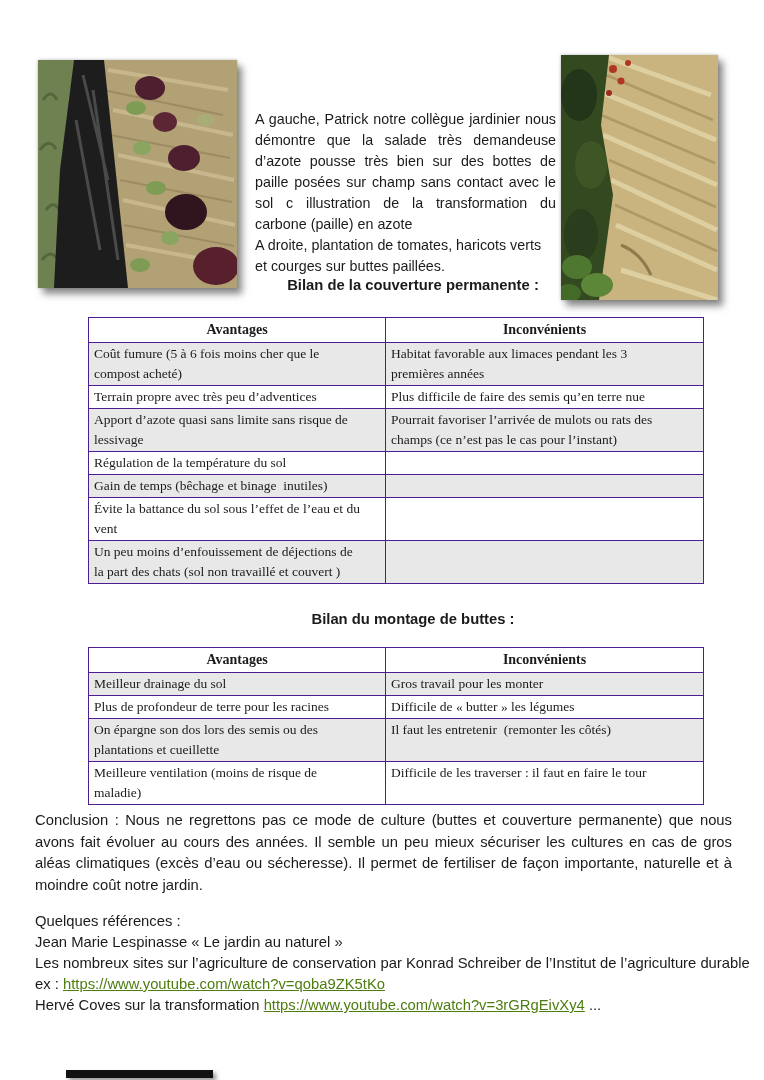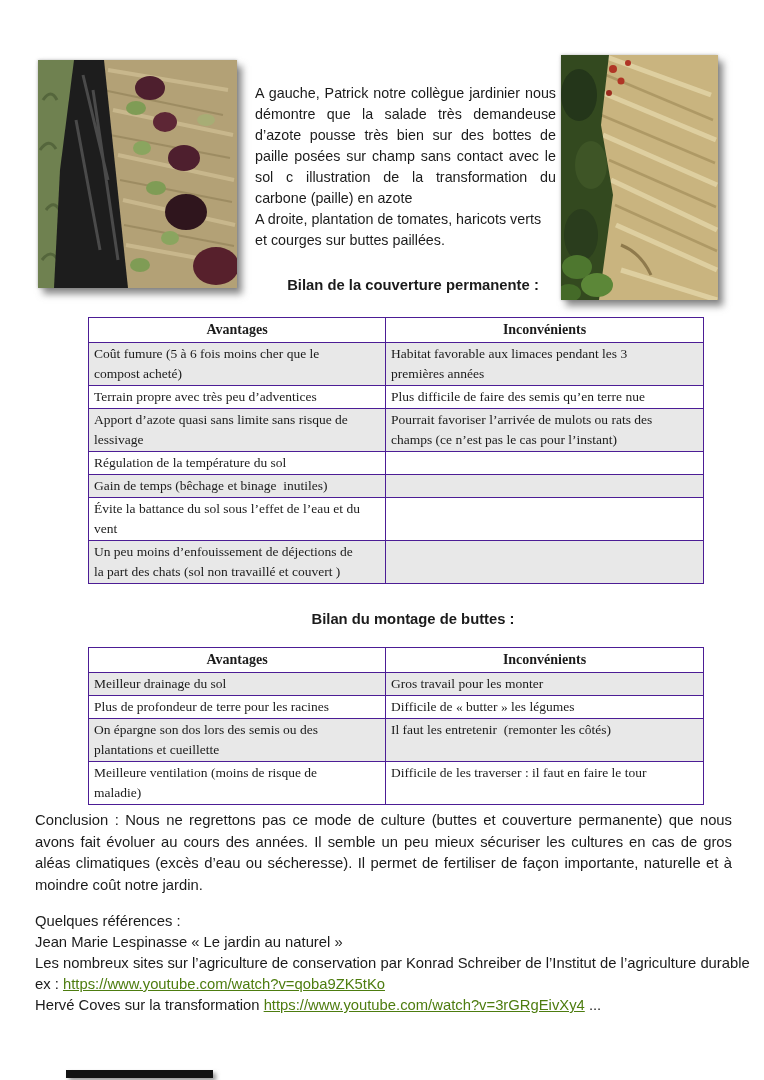--- a/index.html
+++ b/index.html
@@ -10,21 +10,21 @@
   }
 
   
   .photo { position:absolute; box-shadow:5px 6px 7px rgba(100,100,100,0.75), 0 0 3px rgba(120,120,120,0.5); background:#b5a478; }
   .photo svg { display:block; }
   .photo-left  { left:38px; top:60px; width:199px; height:228px; }
   .photo-right { left:561px; top:55px; width:157px; height:245px; }
 
   .intro { position:absolute; left:255px; top:83px; width:301px; font-size:14.3px; line-height:21px; }
   .intro p { margin:0; }
-  .intro .p1 { text-align:justify; }
+  .intro .p1 { text-align:justify;margin-top:26px; }
 
   .sec-title {
     position:absolute; left:0; width:764px; text-align:center;
     font-weight:bold; font-size:14.8px;padding-left:31px;
   }
   .sec-title.t1 { top:277px; }
   .sec-title.t2 { top:611px; }
 
   
   table.bilan {

